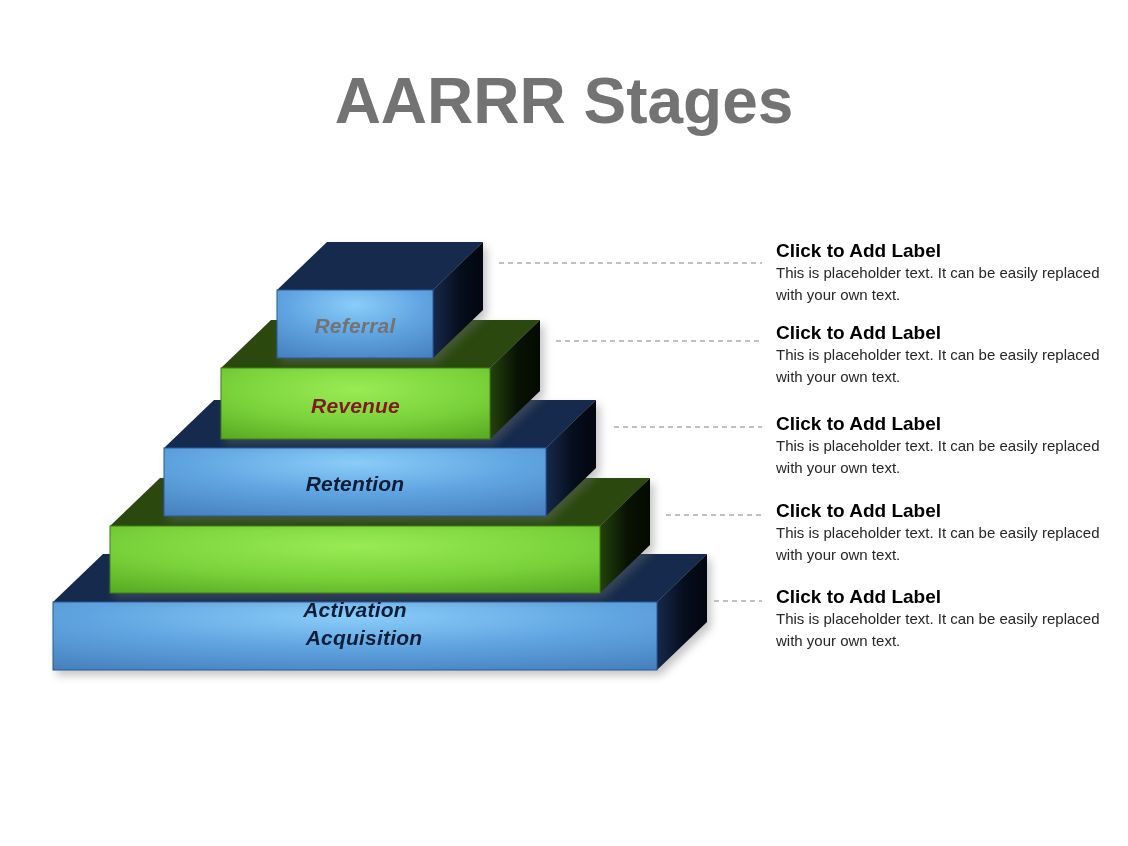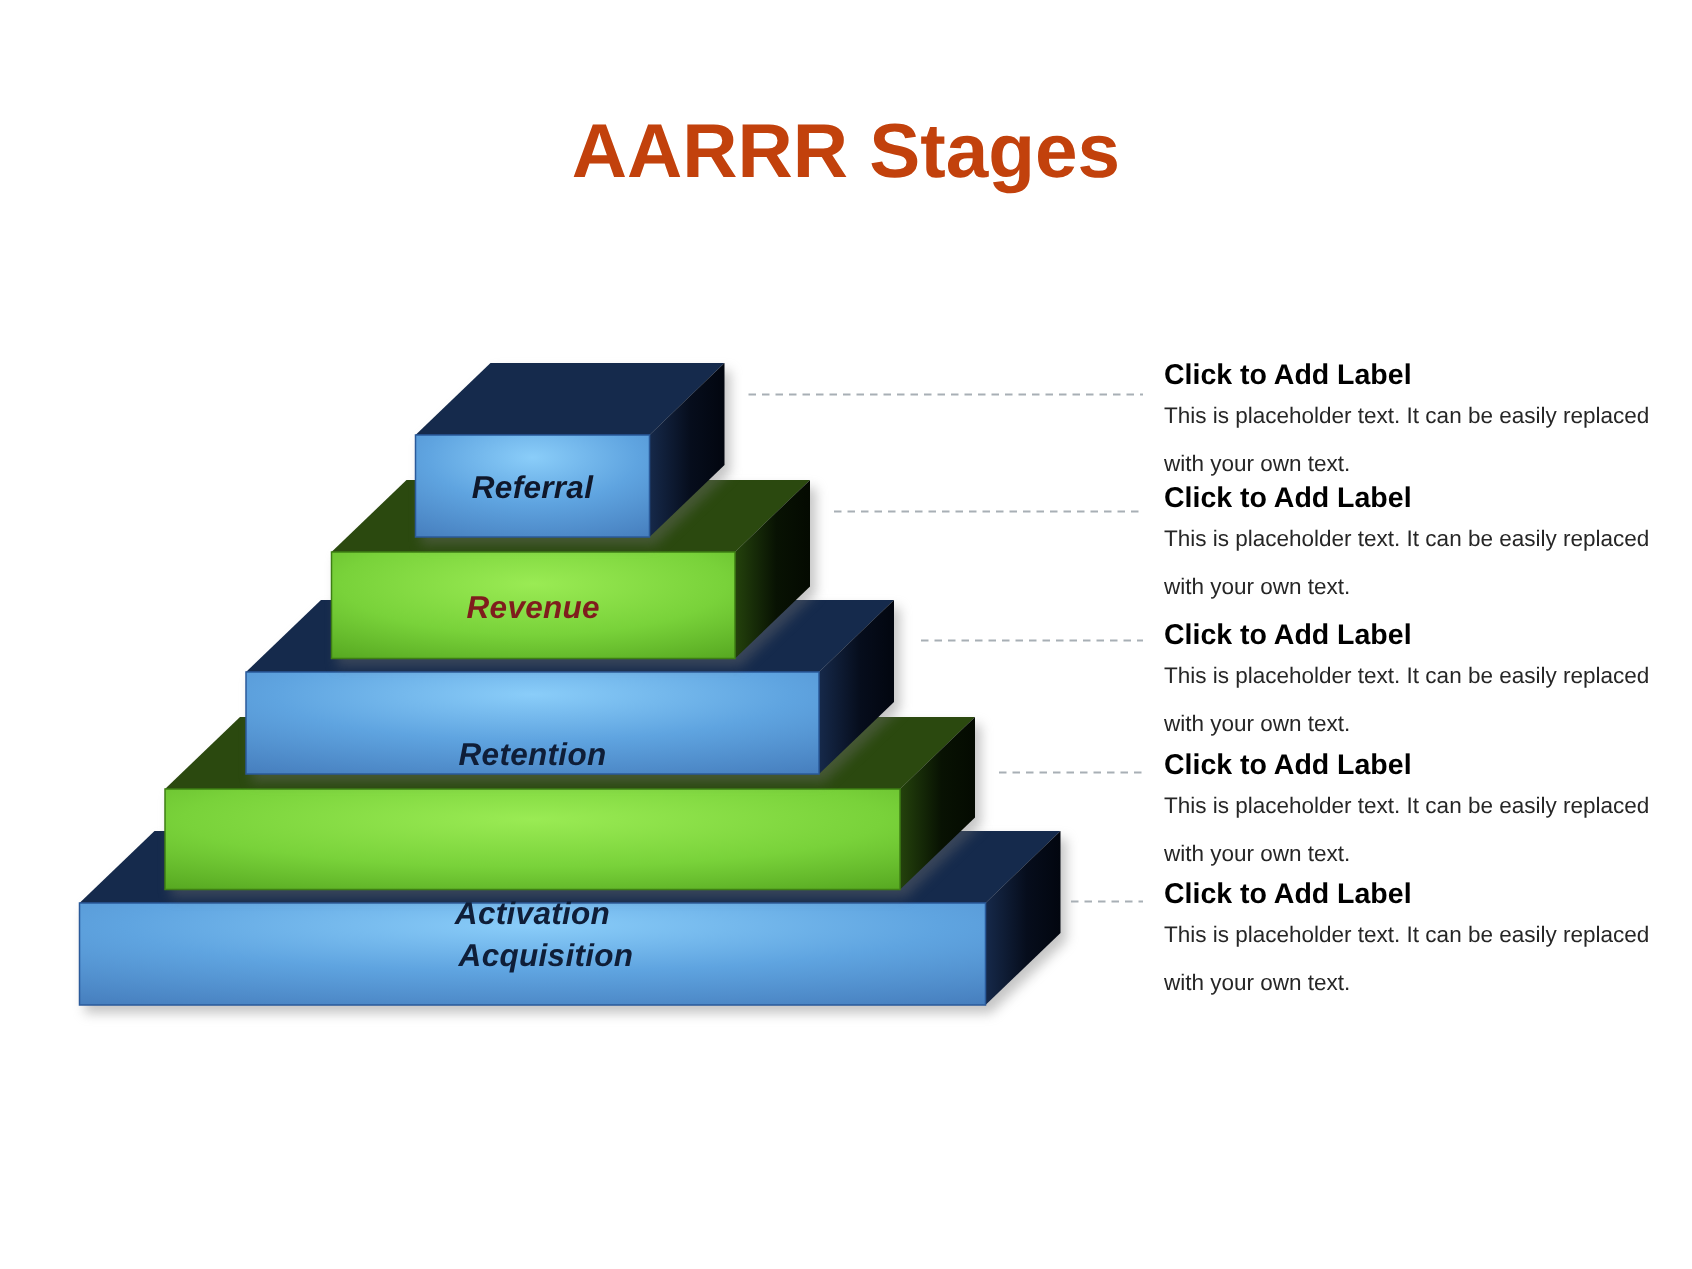--- a/index.html
+++ b/index.html
@@ -2,33 +2,33 @@
 <html><head>
 <meta charset="utf-8">
 <style>
   html,body{margin:0;padding:0;}
   body{
     width:1128px;height:846px;background:#ffffff;position:relative;overflow:hidden;
     font-family:"Liberation Sans", sans-serif;
   }
   .slide-title{
     position:absolute;top:72px;left:0;width:1128px;text-align:center;
-    margin:0;font-size:51px;line-height:58px;font-weight:600;color:#c2410c;
+    margin:0;font-size:64px;line-height:58px;font-weight:600;color:#737373;
     font-family:"Liberation Sans", sans-serif;
   }
   #pyr-svg{position:absolute;left:0;top:0;}
   .layer-group{filter:drop-shadow(4px 5px 4px rgba(110,110,110,0.40));}
   .layer-label{
     position:absolute;transform:translate(-50%,-50%);
     font-style:italic;font-weight:600;font-size:21px;color:#0F1E38;
     white-space:nowrap;letter-spacing:0.2px;
   }
   .callout{position:absolute;left:776px;width:330px;}
   .callout h3{margin:0;font-size:19px;line-height:22px;font-weight:bold;color:#000000;}
-  .callout p{margin:0;font-size:15px;line-height:32px;color:#262626;}
+  .callout p{margin:0;font-size:15px;line-height:22px;color:#262626;}
 </style>
 </head>
 <body>
 
 <div class="canvas">
 
   <h1 class="slide-title">AARRR Stages</h1>
 
   <svg id="pyr-svg" width="1128" height="846" viewBox="0 0 1128 846">
     <defs>
@@ -85,23 +85,23 @@
         <line x1="556" y1="341" x2="762" y2="341" stroke="#A8AFB5" stroke-width="1.3" stroke-dasharray="5 4"></line>
         <line x1="614" y1="427" x2="762" y2="427" stroke="#A8AFB5" stroke-width="1.3" stroke-dasharray="5 4"></line>
         <line x1="666" y1="515" x2="762" y2="515" stroke="#A8AFB5" stroke-width="1.3" stroke-dasharray="5 4"></line>
         <line x1="714" y1="601" x2="762" y2="601" stroke="#A8AFB5" stroke-width="1.3" stroke-dasharray="5 4"></line>
       </g>
   </svg>
 
   <div id="labels-root">
       <div class="layer-label" style="left: 364px; top: 638px; color: rgb(15, 30, 56); font-style: italic;">Acquisition</div>
       <div class="layer-label" style="left: 355px; top: 561.5px; color: rgb(15, 30, 56); margin-top: 48px;">Activation</div>
-      <div class="layer-label" style="left: 355px; top: 504px; color: rgb(15, 30, 56);">Retention</div>
+      <div class="layer-label" style="left: 355px; top: 484px; color: rgb(15, 30, 56);">Retention</div>
       <div class="layer-label" style="left: 355.5px; top: 405.5px; color: #7f1d1d;">Revenue</div>
-      <div class="layer-label" style="left: 355px; top: 326px; color: #0f172a;">Referral</div>
+      <div class="layer-label" style="left: 355px; top: 326px; color: #737373;">Referral</div>
     </div>
   <div id="callouts-root">
       <div class="callout" style="top: 240px;">
         <h3>Click to Add Label</h3>
         <p>This is placeholder text.&nbsp;It can be easily replaced with your own text.</p>
       </div>
       <div class="callout" style="top: 322px;">
         <h3>Click to Add Label</h3>
         <p>This is placeholder text.&nbsp;It can be easily replaced with your own text.</p>
       </div>

